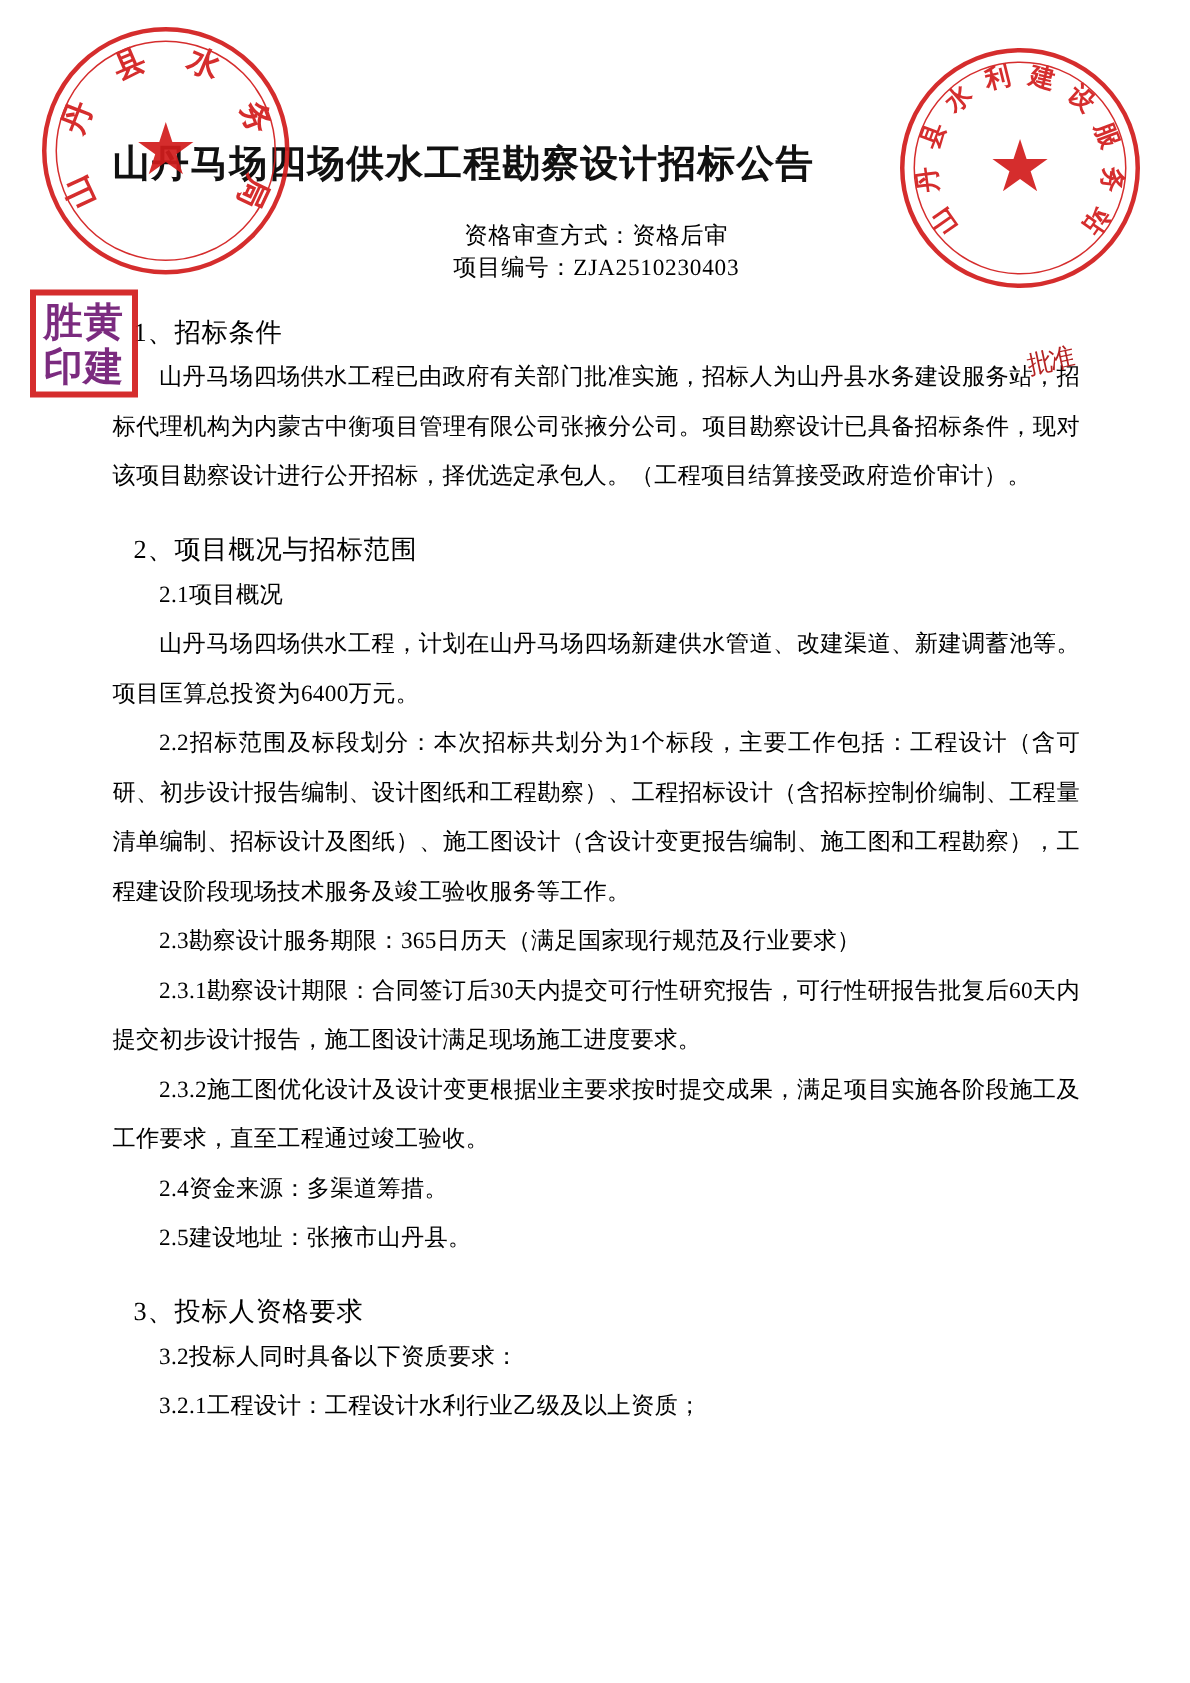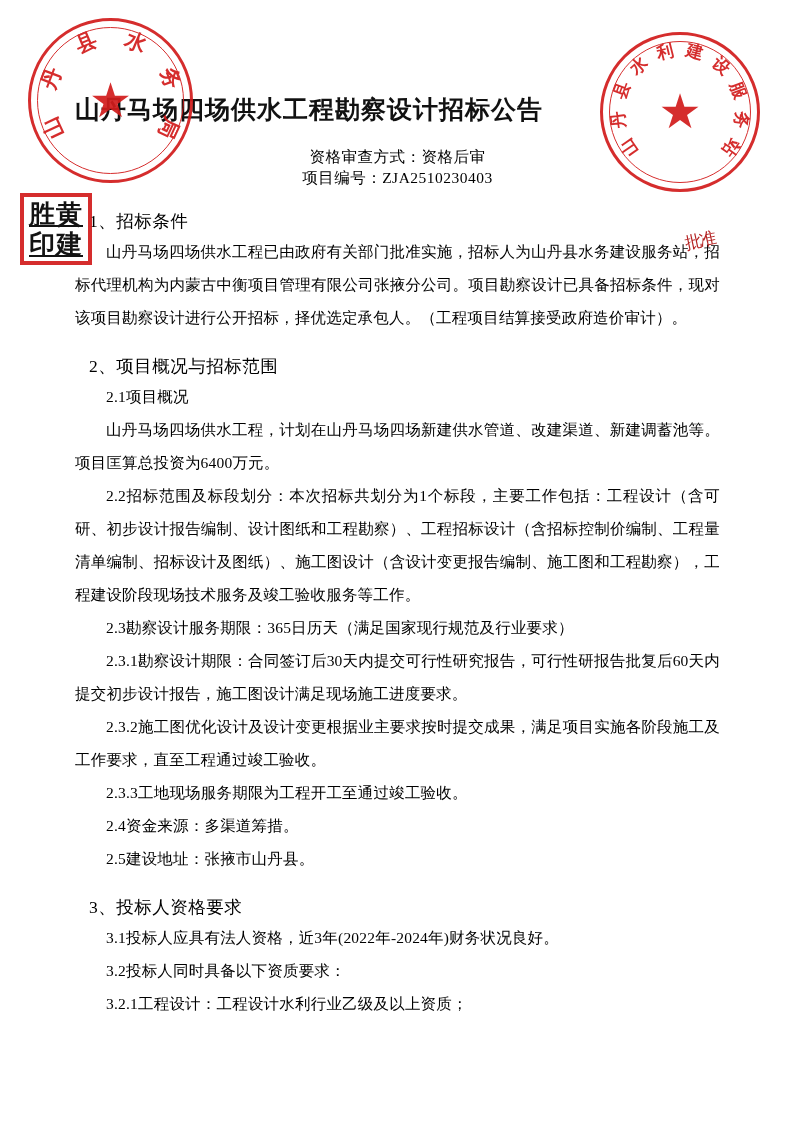--- a/index.html
+++ b/index.html
@@ -141,30 +141,29 @@
   }
 
   
   #seal-square {
     position: absolute;
     left: 20px;
     top: 193px;
     width: 72px;
     height: 72px;
     border: 4px solid #d21c1c;
-    color: #000000;
+    color: #701a75;
     font-weight: bold;
     font-size: 26px;
     line-height: 30px;
     text-align: center;
     padding: 3px 0 0 0;
     box-sizing: border-box;
     letter-spacing: 1px;
     opacity: 0.92;
-    text-decoration: underline;
   }
   #seal-square .sq-row {
     display: block;
   }
 
   
   #signature {
     position: absolute;
     left: 686px;
     top: 225px;
@@ -193,26 +192,24 @@
     <div class="section-head">1、招标条件</div>
     <p class="para">山丹马场四场供水工程已由政府有关部门批准实施，招标人为山丹县水务建设服务站，招标代理机构为内蒙古中衡项目管理有限公司张掖分公司。项目勘察设计已具备招标条件，现对该项目勘察设计进行公开招标，择优选定承包人。（工程项目结算接受政府造价审计）。</p>
 
     <div class="section-head">2、项目概况与招标范围</div>
     <p class="para">2.1项目概况</p>
     <p class="para">山丹马场四场供水工程，计划在山丹马场四场新建供水管道、改建渠道、新建调蓄池等。项目匡算总投资为6400万元。</p>
     <p class="para">2.2招标范围及标段划分：本次招标共划分为1个标段，主要工作包括：工程设计（含可研、初步设计报告编制、设计图纸和工程勘察）、工程招标设计（含招标控制价编制、工程量清单编制、招标设计及图纸）、施工图设计（含设计变更报告编制、施工图和工程勘察），工程建设阶段现场技术服务及竣工验收服务等工作。</p>
     <p class="para">2.3勘察设计服务期限：365日历天（满足国家现行规范及行业要求）</p>
     <p class="para">2.3.1勘察设计期限：合同签订后30天内提交可行性研究报告，可行性研报告批复后60天内提交初步设计报告，施工图设计满足现场施工进度要求。</p>
     <p class="para">2.3.2施工图优化设计及设计变更根据业主要求按时提交成果，满足项目实施各阶段施工及工作要求，直至工程通过竣工验收。</p>
-    <p class="para">2.3.3工地现场服务期限为工程开工至通过竣工验收。</p>
     <p class="para">2.4资金来源：多渠道筹措。</p>
     <p class="para">2.5建设地址：张掖市山丹县。</p>
 
     <div class="section-head">3、投标人资格要求</div>
-    <p class="para">3.1投标人应具有法人资格，近3年(2022年-2024年)财务状况良好。</p>
     <p class="para">3.2投标人同时具备以下资质要求：</p>
     <p class="para">3.2.1工程设计：工程设计水利行业乙级及以上资质；</p>
 
   </div>
 
   <div class="seal seal-round" id="seal-left">
     <div class="seal-inner-ring"></div>
     <div class="seal-arc-text" id="arc-left">
         <span style="font-size: 21px; transform: rotate(-115deg) translate(0px, -64px) rotate(0deg) translate(-50%, -50%);">山</span>
         <span style="font-size: 21px; transform: rotate(-69deg) translate(0px, -64px) rotate(0deg) translate(-50%, -50%);">丹</span>

